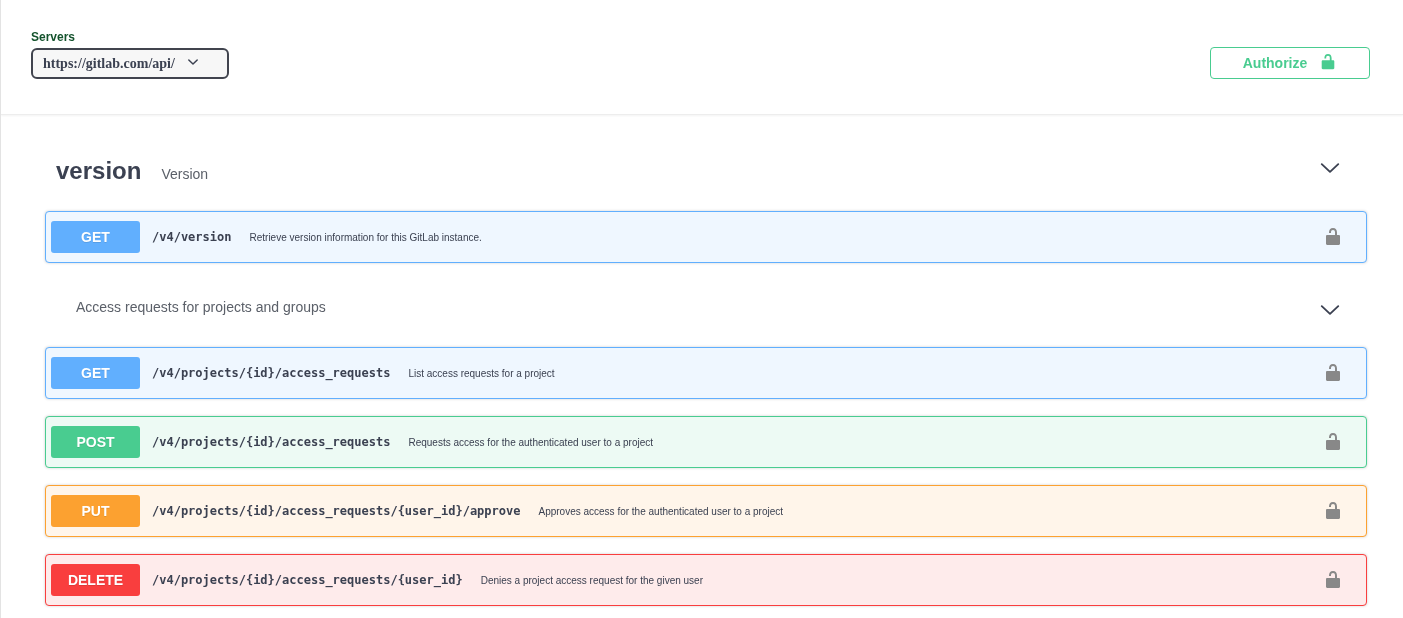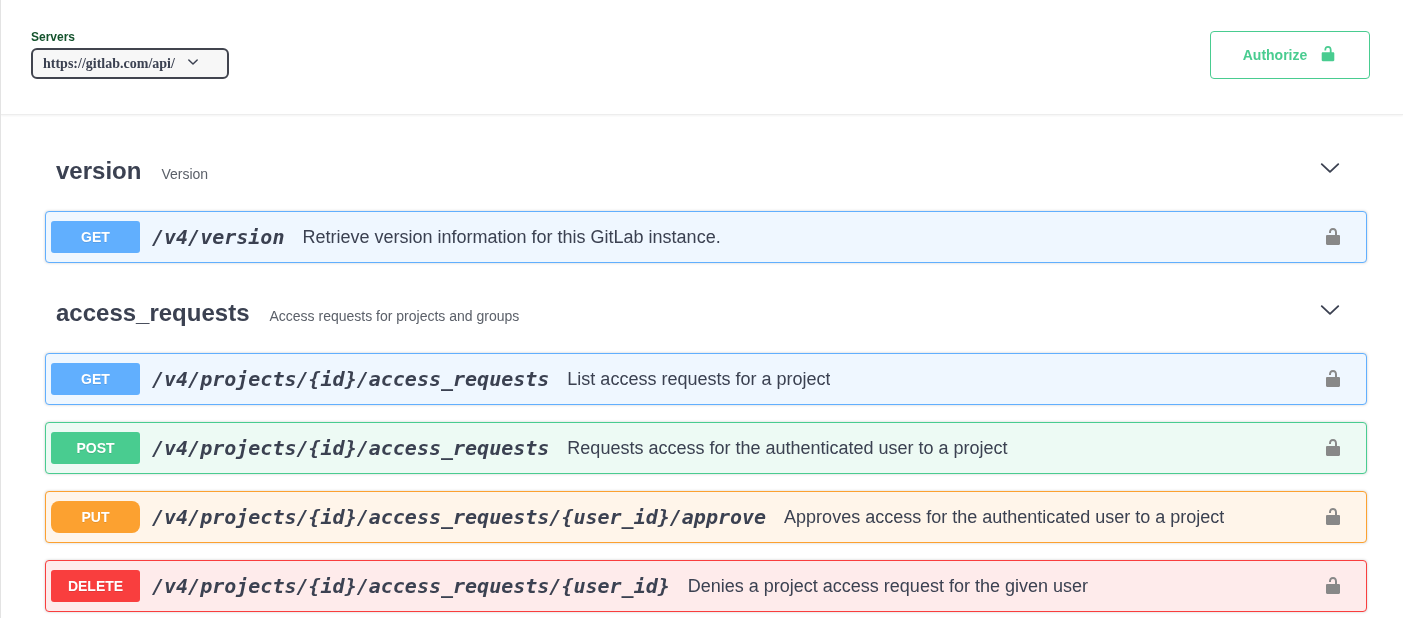--- a/index.html
+++ b/index.html
@@ -41,21 +41,21 @@
     color: #3b4151;
     cursor: pointer;
     font-family: Liberation Serif, serif;
   }
   .authorize-btn {
     display: flex;
     align-items: center;
     justify-content: center;
     gap: 12px;
     min-width: 160px;
-    height: 48px;
+    height: 32px;
     border: 1.5px solid #49cc90;
     border-radius: 4px;
     background: transparent;
     color: #49cc90;
     font-family: "Liberation Sans", sans-serif;
     font-size: 14px;
     font-weight: 700;
     cursor: pointer;
     margin-bottom: 0;
   }
@@ -101,34 +101,33 @@
     border-radius: 3px;
     color: #fff;
     font-size: 14px;
     font-weight: 700;
     text-align: center;
     text-shadow: 0 1px 0 rgba(0,0,0,.1);
     flex-shrink: 0;
   }
   .opblock.get    .method-badge { background: #61affe; }
   .opblock.post   .method-badge { background: #49cc90; }
-  .opblock.put    .method-badge { background: #fca130; border-radius: 8px; }
+  .opblock.put    .method-badge { background: #fca130; }
   .opblock.delete .method-badge { background: #f93e3e; }
 
   .op-path {
     font-family: "DejaVu Sans Mono", "Liberation Mono", monospace;
-    font-size: 20px;
+    font-size: 12px;
     font-weight: 700;
     color: #3b4151;
     padding: 0 10px 0 12px;
     white-space: nowrap;
-    font-style: italic;
   }
   .op-summary {
-    font-size: 18px;
+    font-size: 10px;
     color: #3b4151;
     padding-left: 8px;
     white-space: nowrap;
     overflow: hidden;
     text-overflow: ellipsis;
   }
   .lock-btn {
     margin-left: auto;
     margin-right: 18px;
     background: none; border: none; cursor: pointer;
@@ -181,21 +180,20 @@
     <span class="op-summary">Retrieve version information for this GitLab instance.</span>
     <button class="lock-btn">
       <svg width="20" height="20" viewBox="0 0 20 20">
           <path fill="#888888" d="M15.8 8H14V5.6C14 2.703 12.665 1 10 1 7.334 1 6 2.703 6 5.6V6h2v-.801C8 3.754 8.797 3 10 3c1.203 0 2 .754 2 2.199V8H4.2C3.539 8 3 8.535 3 9.2v7.6c0 .661.539 1.2 1.2 1.2h11.6c.661 0 1.2-.539 1.2-1.2V9.2c0-.665-.539-1.2-1.2-1.2z"></path>
         </svg>
     </button>
   </div>
 
   <div class="opblock-tag" style="margin-top:36px;">
     <div class="tag-left">
-      <span class="tag-name">access_requests</span>
       <span class="tag-desc">Access requests for projects and groups</span>
     </div>
     <button class="tag-chevron">
       <svg width="22" height="22" viewBox="0 0 20 20">
           <path d="M2.5 6.5 L10 13.5 L17.5 6.5" fill="none" stroke="#3b4151" stroke-width="1.7" stroke-linecap="round" stroke-linejoin="round"></path>
         </svg>
     </button>
   </div>
 
   <div class="opblock get">

